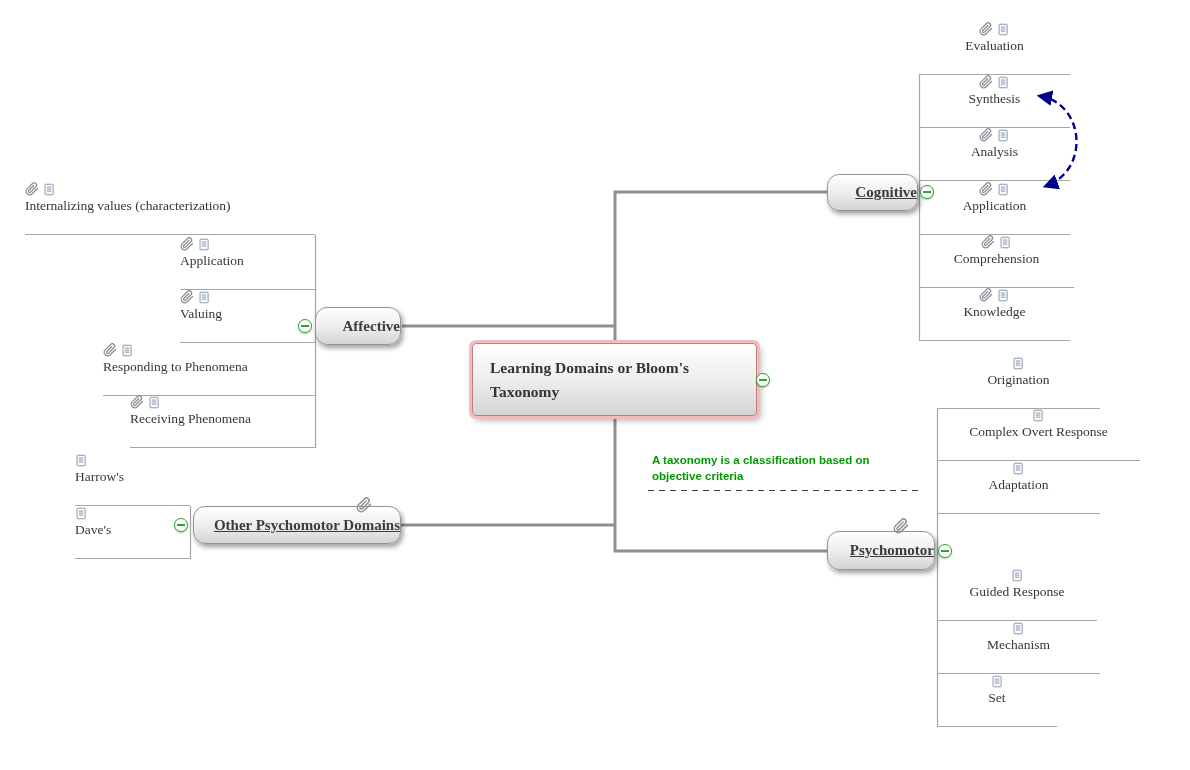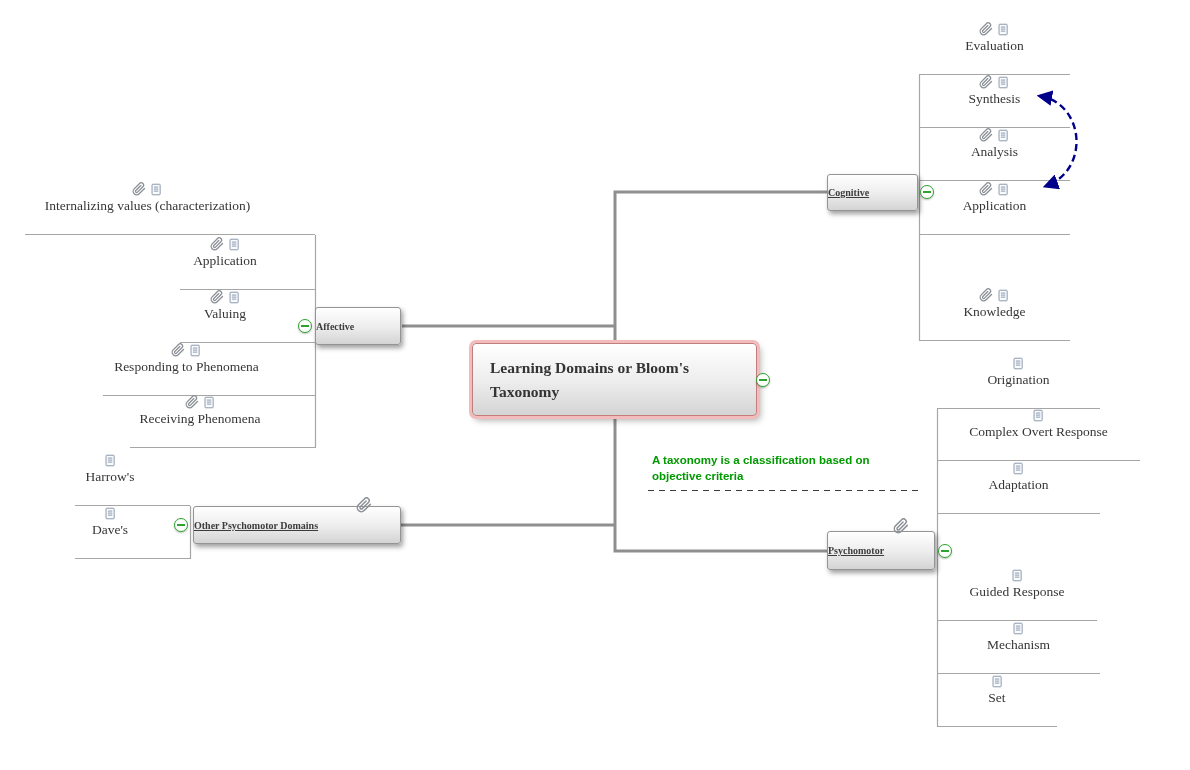--- a/index.html
+++ b/index.html
@@ -7,41 +7,41 @@
     position:relative; width:1190px; height:770px; background:#ffffff;
     font-family:"Liberation Serif", serif; overflow:hidden;
   }
   .layer { position:absolute; left:0; top:0; pointer-events:none; }
   .z0{z-index:0}.z4{z-index:4}
 
   
   .box {
     position:absolute; z-index:2; box-sizing:border-box;
     background:linear-gradient(180deg,#ffffff 0%,#ececec 55%,#d4d4d4 100%);
-    border:1px solid #949494; border-radius:3px;
+    border:1px solid #949494; border-radius:12px;
     box-shadow:2px 3px 5px rgba(0,0,0,0.38);
-    display:flex; align-items:center; justify-content:flex-start;
-    font-size:10px; font-weight:bold; color:#3c3c3c; white-space:nowrap;
+    display:flex; align-items:center; justify-content:flex-end;
+    font-size:15px; font-weight:bold; color:#3c3c3c; white-space:nowrap;
   }
   .box .lbl.underlined { text-decoration:underline; }
   .box.central {
     border:1px solid #c17c7c; border-radius:4px;
     box-shadow:0 0 0 3px #f2bcbc, 3px 4px 7px rgba(0,0,0,0.35);
     justify-content:flex-start; padding:0 17px;
     font-size:15.5px; line-height:1.5; white-space:normal; color:#343434;
   }
 
   
   .child {
     position:absolute; z-index:1; box-sizing:border-box; height:50px;
     display:flex; flex-direction:column; justify-content:flex-end; align-items:center;
     border-bottom:1.2px solid #a6a6a6; padding-bottom:20px;
     font-size:13.5px; color:#363636; white-space:nowrap;
   }
-  .child.left { align-items:center; padding-right:45px; }
+  .child.left { align-items:flex-start; padding-right:45px; }
   .icons { display:flex; align-items:center; gap:4px; margin-bottom:2px; }
   .ic { display:block; width:13px; height:13px; }
   .ic.clip { width:14px; height:14px; margin-top:-1px; }
   .box-clip { position:absolute; z-index:3; width:16px; height:16px; }
 
   
   .minus {
     position:absolute; z-index:3; width:14px; height:14px; border-radius:50%;
     background:#fff; border:1.6px solid #2fa32f; box-sizing:border-box;
     box-shadow:0 1px 2px rgba(0,0,0,0.25);
@@ -160,20 +160,31 @@
     <span class="icons">
         <svg class="ic clip">
           <use href="#ic-clip"></use>
         </svg>
         <svg class="ic">
           <use href="#ic-note"></use>
         </svg>
       </span>
     <span class="lbl">Application</span>
   </div>
+  <div class="child right" style="left:919px;top:238px;width:155px">
+    <span class="icons">
+        <svg class="ic clip">
+          <use href="#ic-clip"></use>
+        </svg>
+        <svg class="ic">
+          <use href="#ic-note"></use>
+        </svg>
+      </span>
+    <span class="lbl">Comprehension</span>
+  </div>
   <div class="child right" style="left:919px;top:291px;width:151px">
     <span class="icons">
         <svg class="ic clip">
           <use href="#ic-clip"></use>
         </svg>
         <svg class="ic">
           <use href="#ic-note"></use>
         </svg>
       </span>
     <span class="lbl">Knowledge</span>

